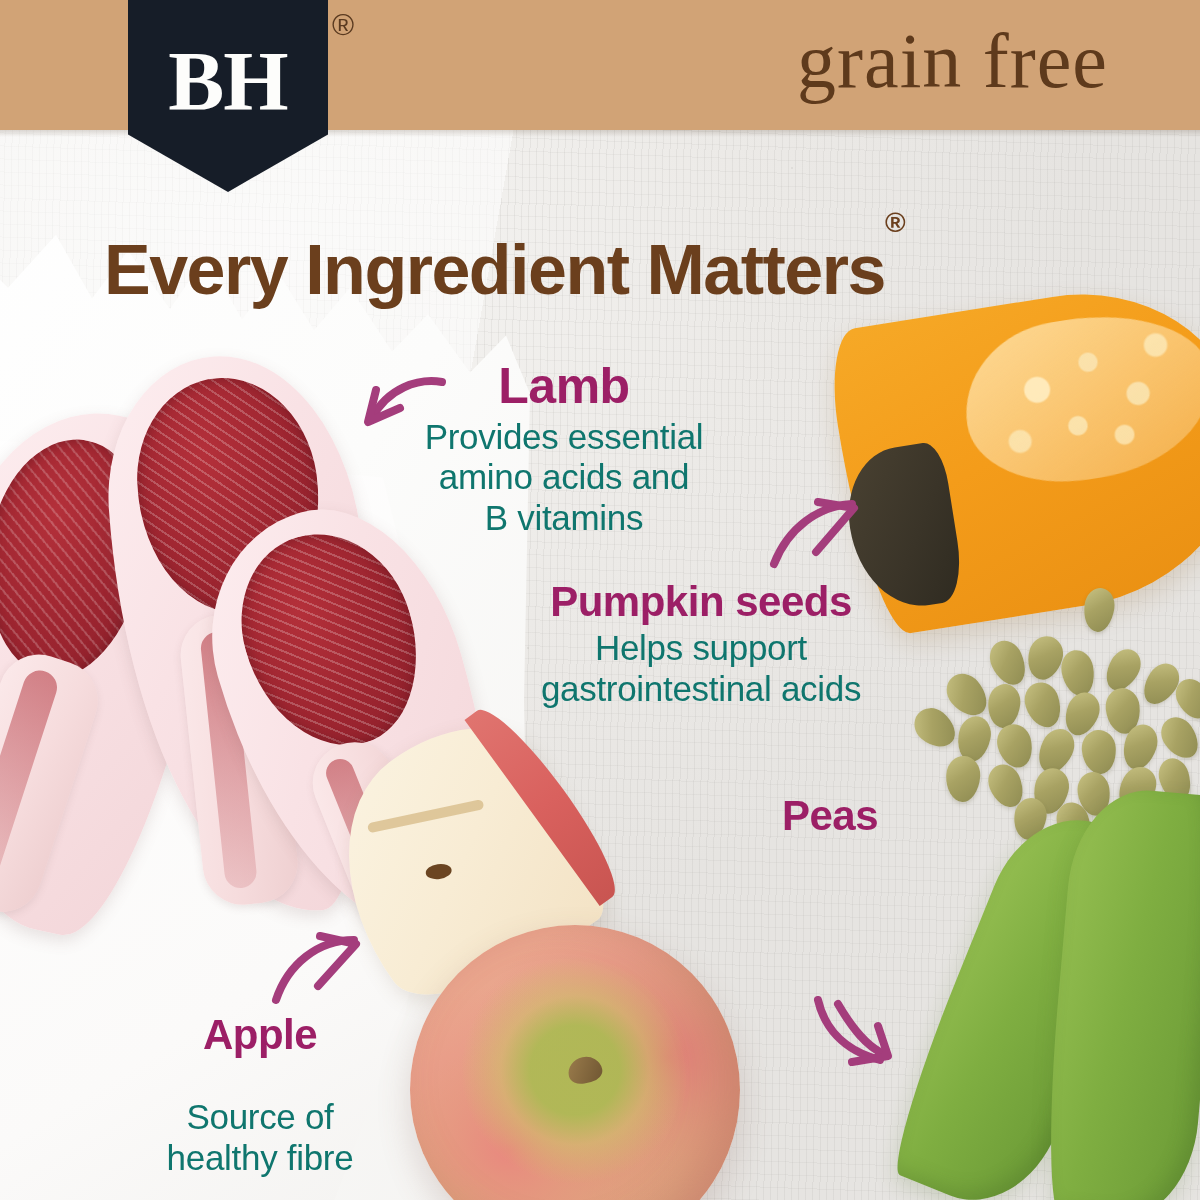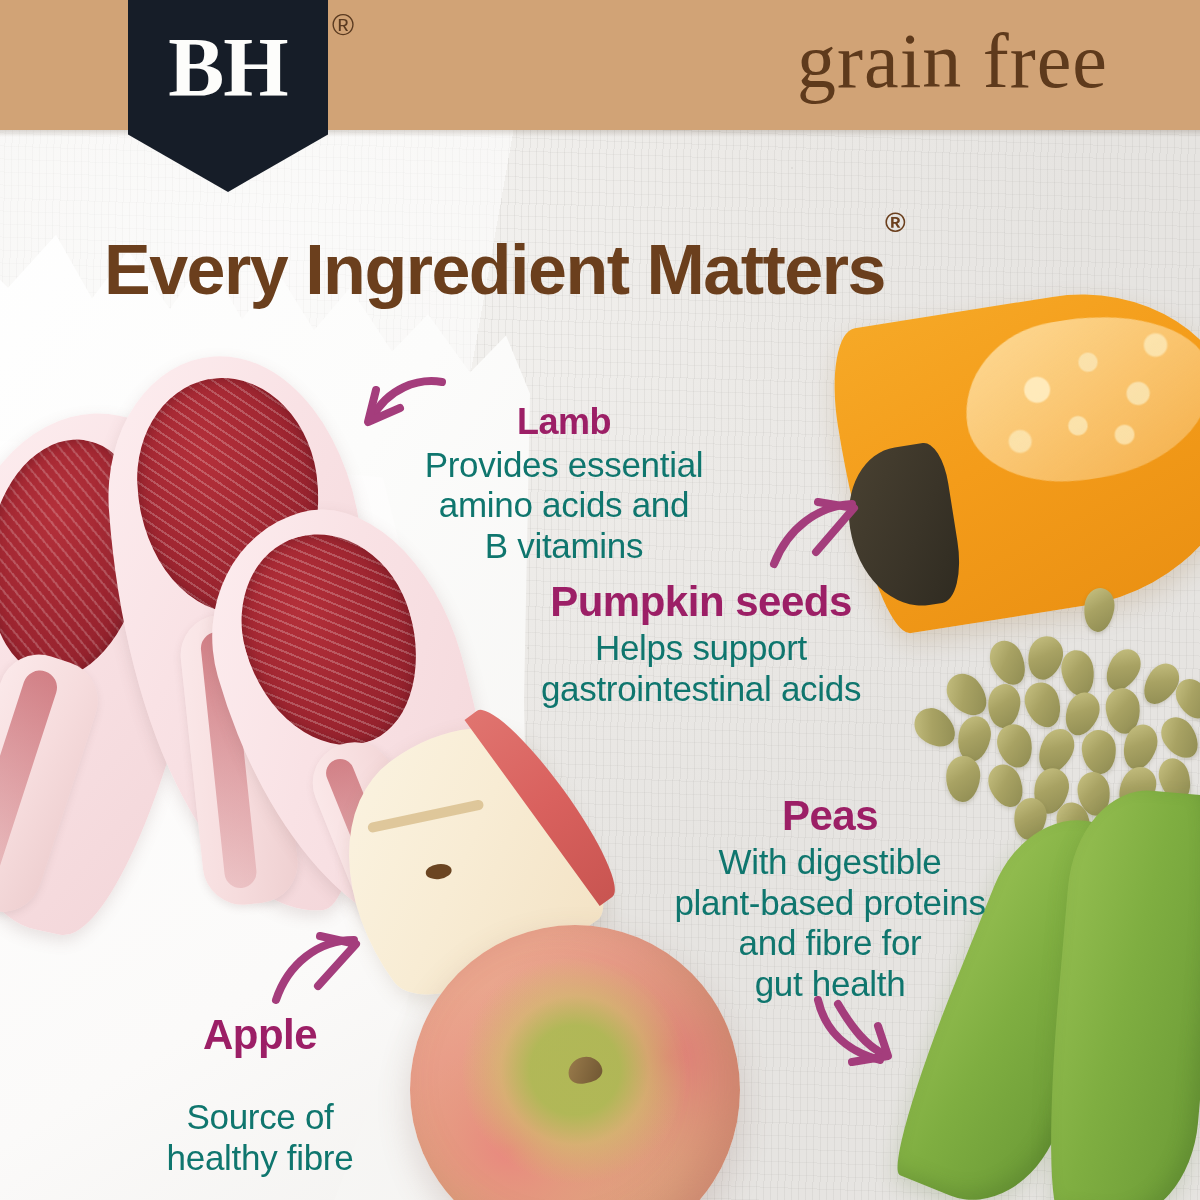--- a/index.html
+++ b/index.html
@@ -62,21 +62,21 @@
   }
   .badge {
     position:absolute; left:128px; top:0; width:200px; height:192px;
     background:#161d28;
     clip-path:polygon(0 0, 100% 0, 100% 70%, 50% 100%, 0 70%);
     display:flex; align-items:flex-start; justify-content:center;
   }
   .badge-text {
     font-family:"Liberation Serif", serif;
     font-weight:bold; font-size:84px; color:#fdfdfb;
-    letter-spacing:-1px; line-height:1; margin-top:26px;
+    letter-spacing:-1px; line-height:1; margin-top:40px;
   }
   .badge-reg {
     position:absolute; left:332px; top:8px;
     font-size:30px; color:#5a3a20; font-family:"Liberation Sans", sans-serif;
   }
   .grain-free {
     position:absolute; right:92px; top:16px;
     font-family:"Liberation Serif", serif;
     font-size:78px; color:#5e3a1c; letter-spacing:1px;
   }
@@ -93,21 +93,21 @@
   .callout { position:absolute; text-align:center; }
   .callout .c-title {
     color:#9c1f66; font-weight:bold; letter-spacing:-.5px;
     line-height:1.05; margin-bottom:4px;
   }
   .callout .c-body {
     color:#0f766e; line-height:1.16; letter-spacing:-.3px;
   }
 
   #callout-lamb      { left:404px; top:360px; width:320px; }
-  #callout-lamb .c-title { font-size:36px;margin-top:43px; }
+  #callout-lamb .c-title { font-size:50px; }
   #callout-lamb .c-body  { font-size:35px; }
 
   #callout-pumpkin      { left:486px; top:580px; width:430px; }
   #callout-pumpkin .c-title { font-size:42px; }
   #callout-pumpkin .c-body  { font-size:35px; }
 
   #callout-peas      { left:650px; top:778px; width:360px; }
   #callout-peas .c-title { font-size:42px;margin-top:16px; }
   #callout-peas .c-body  { font-size:35px; }
 
@@ -372,26 +372,20 @@
   <div class="callout" id="callout-pumpkin">
     <div class="c-title">Pumpkin seeds</div>
     <div class="c-body">
       <div>Helps support</div>
       <div>gastrointestinal acids</div>
     </div>
   </div>
 
   <div class="callout" id="callout-peas">
     <div class="c-title">Peas</div>
-    <div class="c-body">
-      <div>With digestible</div>
-      <div>plant-based proteins</div>
-      <div>and fibre for</div>
-      <div>gut health</div>
-    </div>
   </div>
 
   <div class="callout" id="callout-apple">
     <div class="c-title">Apple</div>
     <div class="c-body">
       <div>Source of</div>
       <div>healthy fibre</div>
     </div>
   </div>
 

